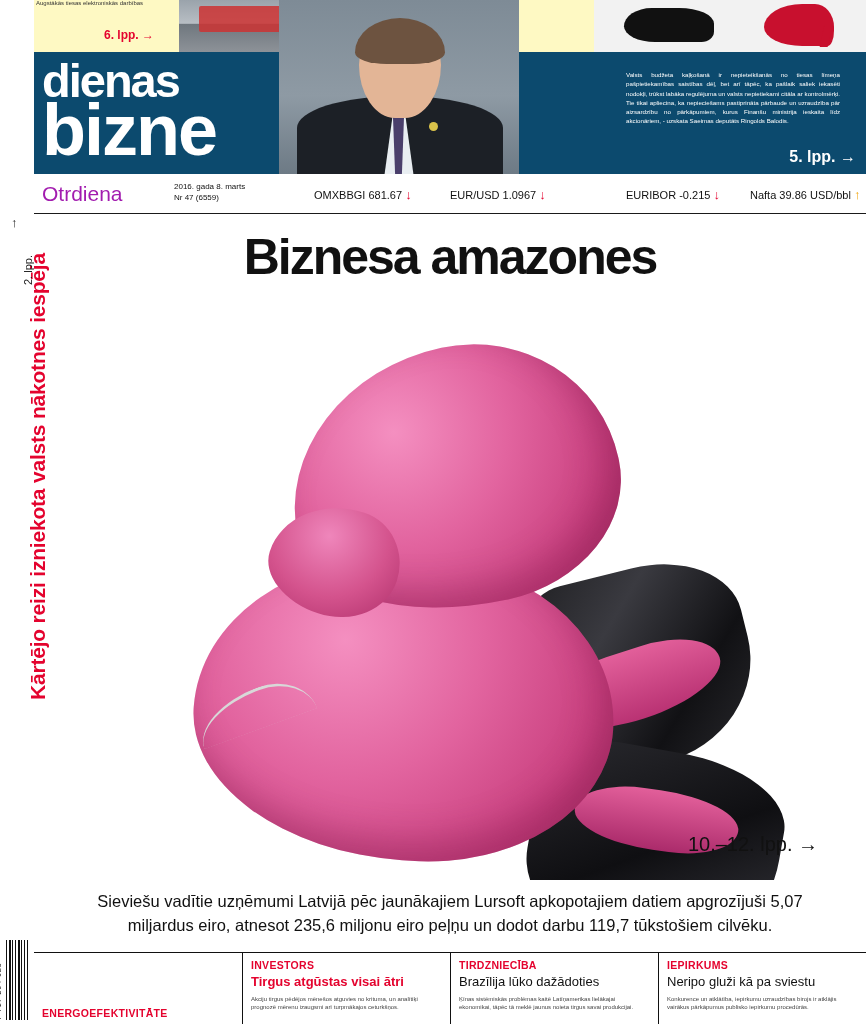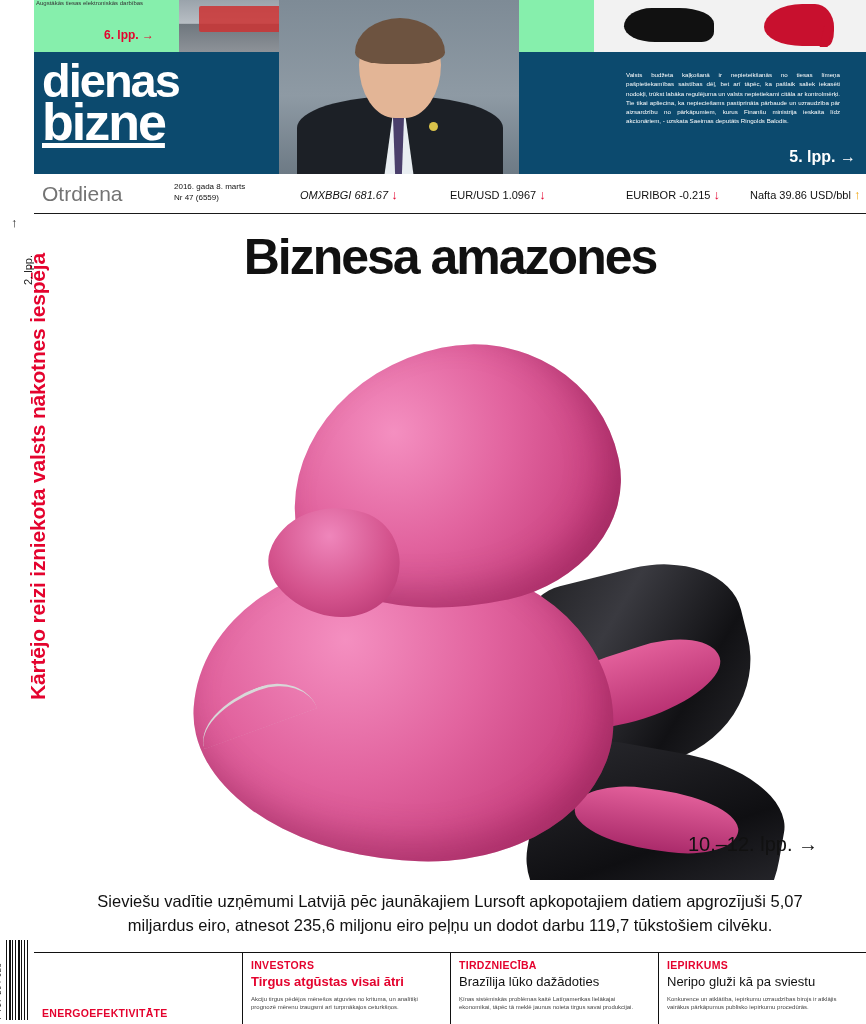--- a/index.html
+++ b/index.html
@@ -79,21 +79,21 @@
     left: 34px; top: 0;
     width: 832px; height: 1024px;
     background: #fff;
   }
 
   
   .topstrip {
     position: absolute;
     left: 0; top: 0;
     width: 832px; height: 52px;
-    background: #86efac;
+    background: #fef9c3;
     overflow: hidden;
   }
   .topstrip .ts-text {
     position: absolute;
     left: 2px; top: 0px;
     width: 120px;
     font-size: 6px;
     color: #333;
     line-height: 1.25;
   }
@@ -158,21 +158,21 @@
   }
   .logo {
     position: absolute;
     left: 8px; top: 10px;
     color: #ffffff;
     font-weight: bold;
     letter-spacing: -2px;
     line-height: 0.82;
   }
   .logo .l1 { display: block; font-size: 47px; }
-  .logo .l2 { display: block; font-size: 52px; text-decoration: underline; }
+  .logo .l2 { display: block; font-size: 72px; }
 
   .portrait {
     position: absolute;
     left: 245px; top: -52px;
     width: 240px; height: 174px;
     overflow: hidden;
   }
   .p-bg {
     position: absolute; inset: 0;
     background: linear-gradient(to bottom, #7e8b96 0%, #8e9aa4 55%, #6d7a85 100%);
@@ -242,39 +242,39 @@
     position: absolute;
     left: 0; top: 174px;
     width: 832px; height: 40px;
     border-bottom: 1px solid #1a1a1a;
     background: #fff;
   }
   .weekday {
     position: absolute;
     left: 8px; top: 8px;
     font-size: 21px;
-    color: #737373;
+    color: #a21caf;
   }
   .issue {
     position: absolute;
     left: 140px; top: 8px;
     font-size: 8px;
     color: #111;
     line-height: 1.35;
   }
   .tick {
     position: absolute;
     top: 13px;
     font-size: 11px;
     color: #111;
     white-space: nowrap;
   }
   .tick .arw { color: #e4032e; font-size: 13px; font-weight: bold; }
   .tick .arw.up { color: #f0a30a; }
-  .t1 { left: 266px; font-style: italic; }
+  .t1 { left: 280px; }
   .t2 { left: 416px; }
   .t3 { left: 592px; }
   .t4 { left: 688px; padding-left: 28px; }
 
   
   .headline {
     position: absolute;
     left: 0; top: 232px;
     width: 832px;
     text-align: center;

